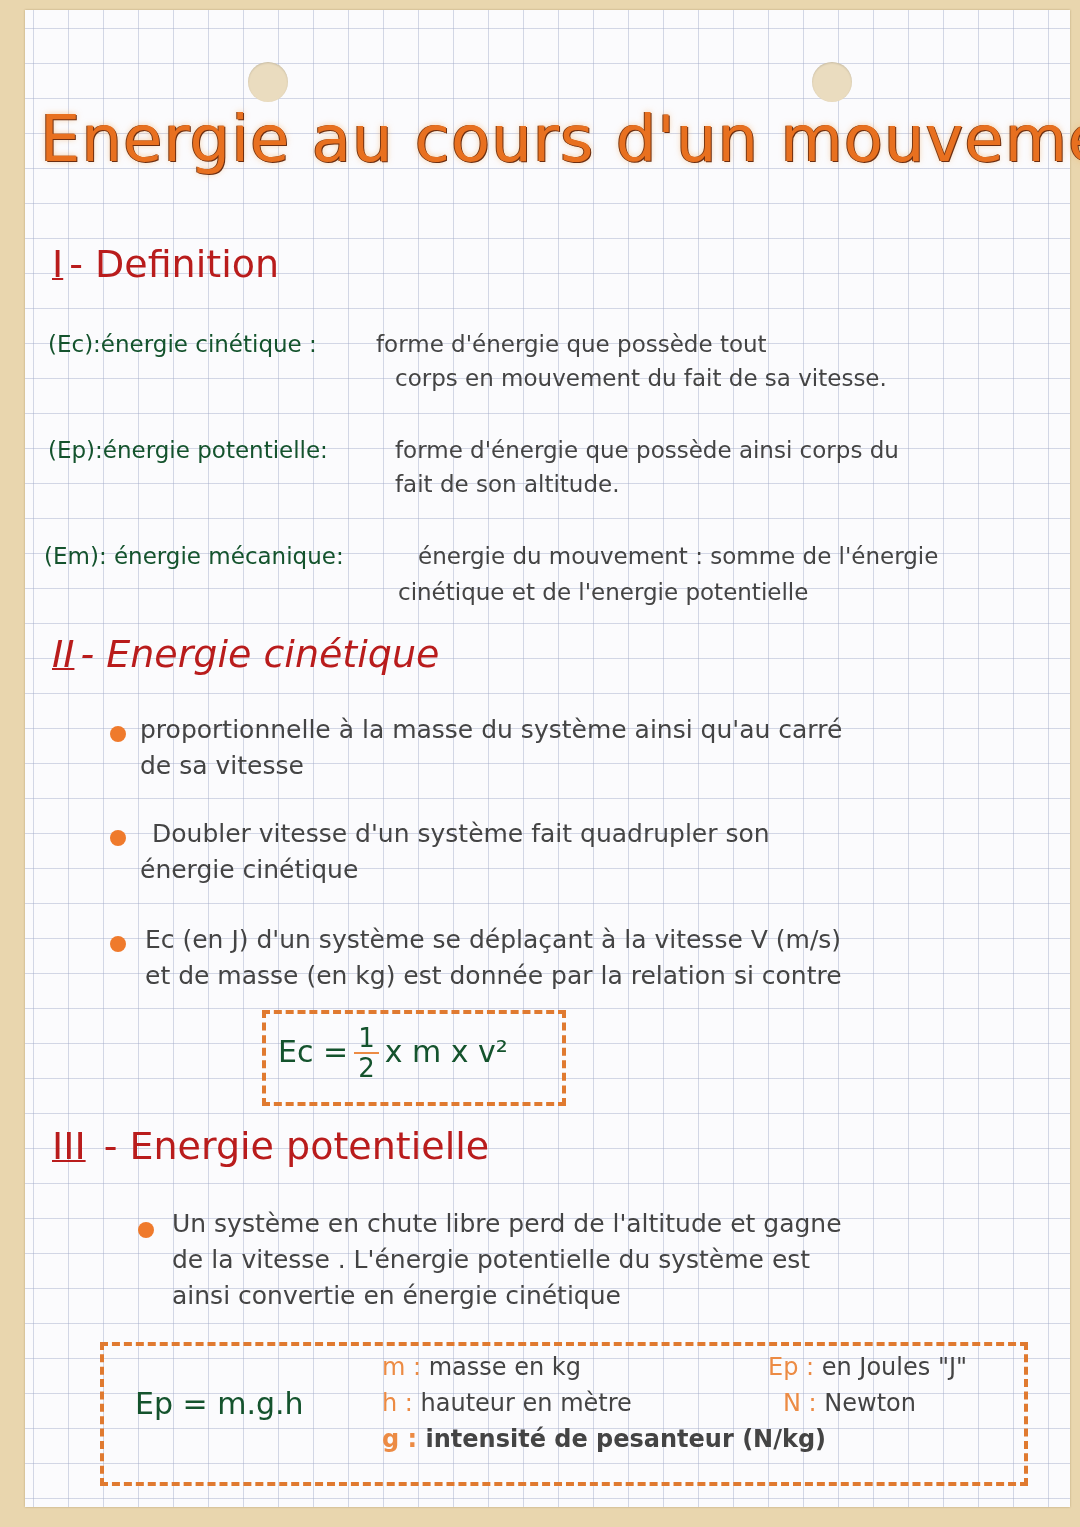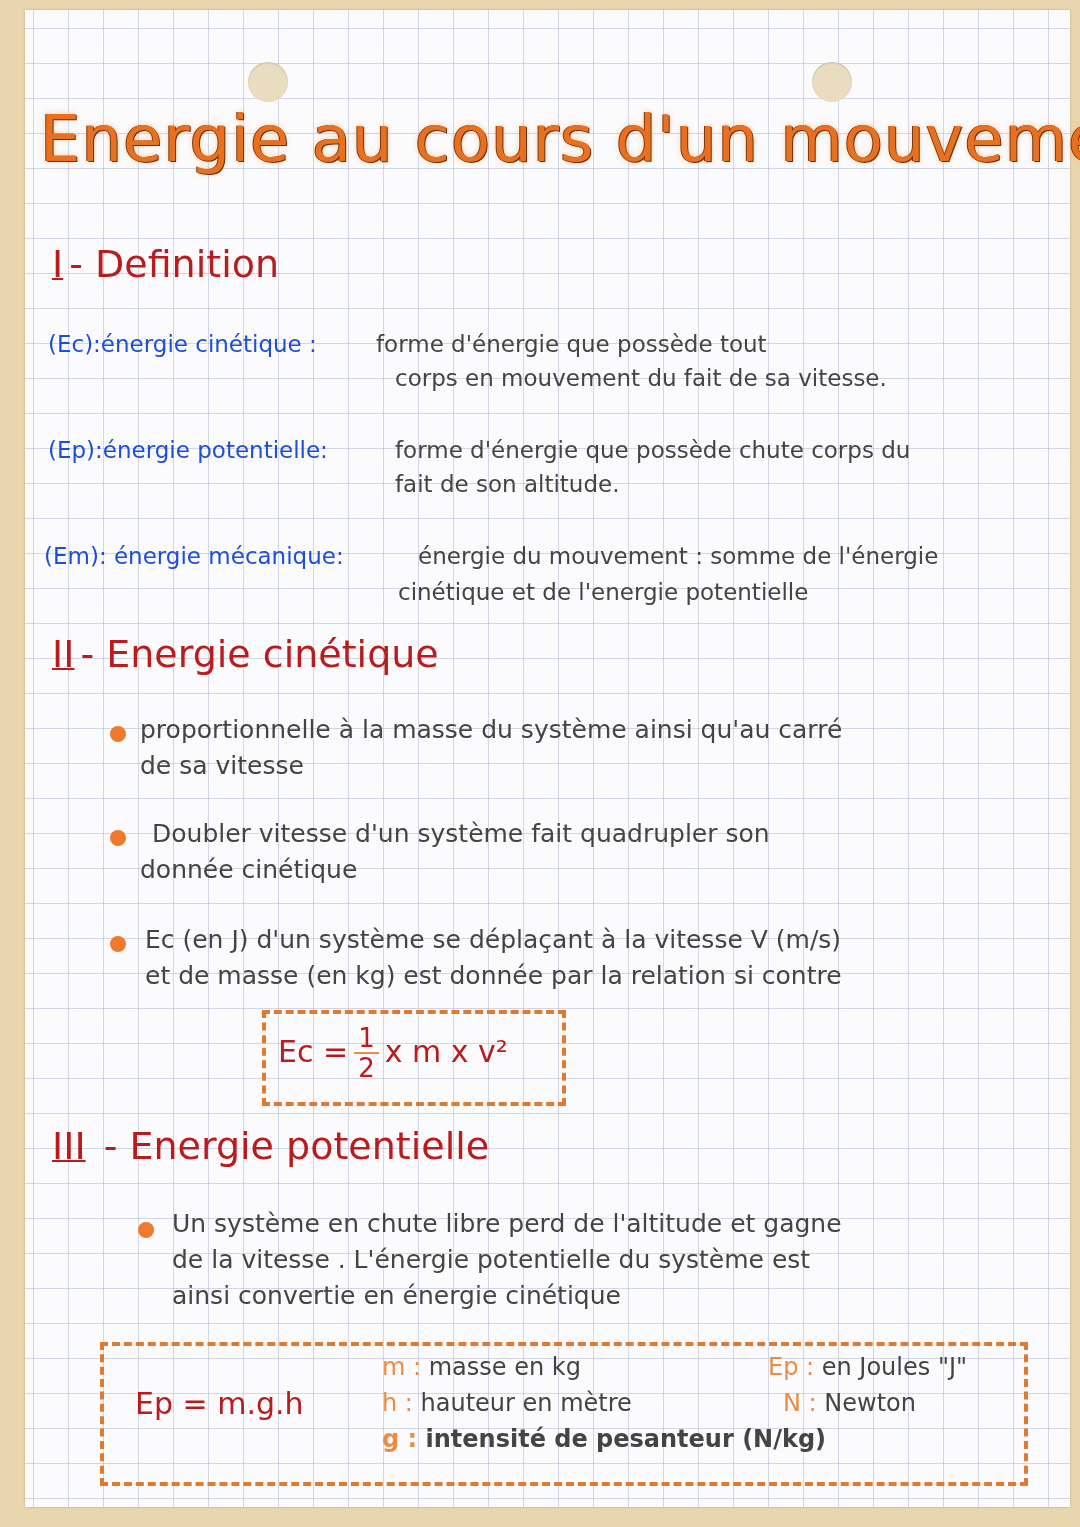--- a/index.html
+++ b/index.html
@@ -31,30 +31,30 @@
     white-space:nowrap;
   }
   .h1 {
     position:absolute; font-size:38px; color:#b91c1c;
     font-family:"DejaVu Sans", sans-serif; white-space:nowrap;
   }
   .h1 .num { text-decoration:underline; text-decoration-thickness:2px; margin-right:6px; }
   .def {
     position:absolute; font-size:23px; white-space:nowrap; line-height:36px;
   }
-  .term { color:#1d4ed8; }
+  .term { color:#14532d; }
   .desc { position:absolute; color:#444; font-size:23px; line-height:36px; white-space:nowrap; }
   .bullet {
     position:absolute; width:16px; height:16px; border-radius:50%; background:#ef7a2c;
   }
   .btext { position:absolute; color:#444; font-size:25px; line-height:36px; white-space:nowrap; }
   .box {
     position:absolute; border:4px dashed #e07a30;
   }
-  .formula { position:absolute; color:#b91c1c; font-size:30px; white-space:nowrap; }
+  .formula { position:absolute; color:#14532d; font-size:30px; white-space:nowrap; }
   .frac { display:inline-flex; flex-direction:column; align-items:center; vertical-align:middle; margin:0 6px; font-size:26px; }
   .frac .n { border-bottom:2px solid #ec8b44; padding:0 4px; line-height:28px;}
   .frac .d { line-height:28px; }
   .legend { position:absolute; font-size:24px; line-height:34px; white-space:nowrap; color:#444; }
   .legend .k { color:#ec8b44; }
 </style>
 </head>
 <body>
 
 <div class="paper"></div>
@@ -65,38 +65,38 @@
 
 <div class="h1" style="left:52px;top:242px;">
   <span class="num">I</span><span>- </span><span>Definition</span>
 </div>
 
 <div class="def term" style="left:48px;top:326px;">(Ec):énergie cinétique :</div>
 <div class="desc" style="left:376px;top:326px;">forme d'énergie que possède tout</div>
 <div class="desc" style="left:395px;top:360px;">corps en mouvement du fait de sa vitesse.</div>
 
 <div class="def term" style="left:48px;top:432px;">(Ep):énergie potentielle:</div>
-<div class="desc" style="left:395px;top:432px;">forme d'énergie que possède chute corps du</div>
+<div class="desc" style="left:395px;top:432px;">forme d'énergie que possède ainsi corps du</div>
 <div class="desc" style="left:395px;top:466px;">fait de son altitude.</div>
 
 <div class="def term" style="left:44px;top:538px;">(Em): énergie mécanique:</div>
 <div class="desc" style="left:409px;top:538px;margin-left:9px;">énergie du mouvement : somme de l'énergie</div>
 <div class="desc" style="left:398px;top:574px;">cinétique et de l'energie potentielle</div>
 
-<div class="h1" style="left:52px;top:632px;">
+<div class="h1" style="left:52px;top:632px;font-style:italic;">
   <span class="num">II</span><span>- </span><span>Energie cinétique</span>
 </div>
 
 <div class="bullet" style="left:110px;top:726px;"></div>
 <div class="btext" style="left:140px;top:712px;">proportionnelle à la masse du système ainsi qu'au carré</div>
 <div class="btext" style="left:140px;top:748px;">de sa vitesse</div>
 
 <div class="bullet" style="left:110px;top:830px;"></div>
 <div class="btext" style="left:152px;top:816px;">Doubler vitesse d'un système fait quadrupler son</div>
-<div class="btext" style="left:140px;top:852px;">donnée cinétique</div>
+<div class="btext" style="left:140px;top:852px;">énergie cinétique</div>
 
 <div class="bullet" style="left:110px;top:936px;"></div>
 <div class="btext" style="left:145px;top:922px;">Ec (en J) d'un système se déplaçant à la vitesse V (m/s)</div>
 <div class="btext" style="left:145px;top:958px;">et de masse (en kg) est donnée par la relation si contre</div>
 
 <div class="box" style="left:262px;top:1010px;width:296px;height:88px;"></div>
 <div class="formula" style="left:278px;top:1024px;">
   <span>Ec =</span><span class="frac">
       <span class="n">1</span>
       <span class="d">2</span>

